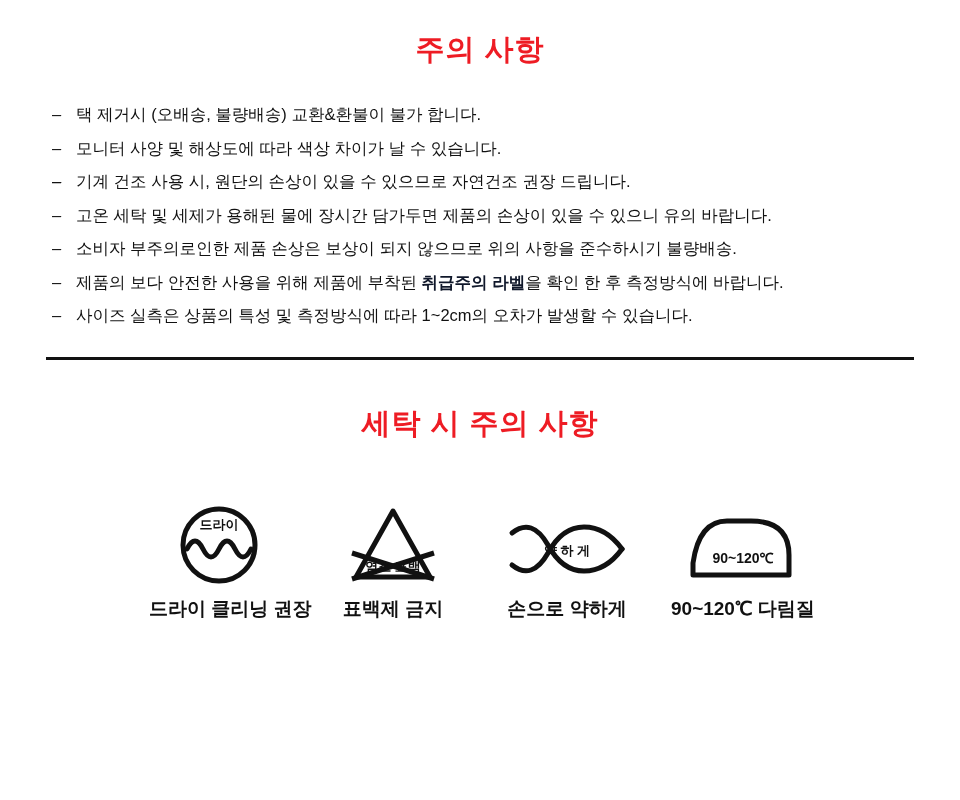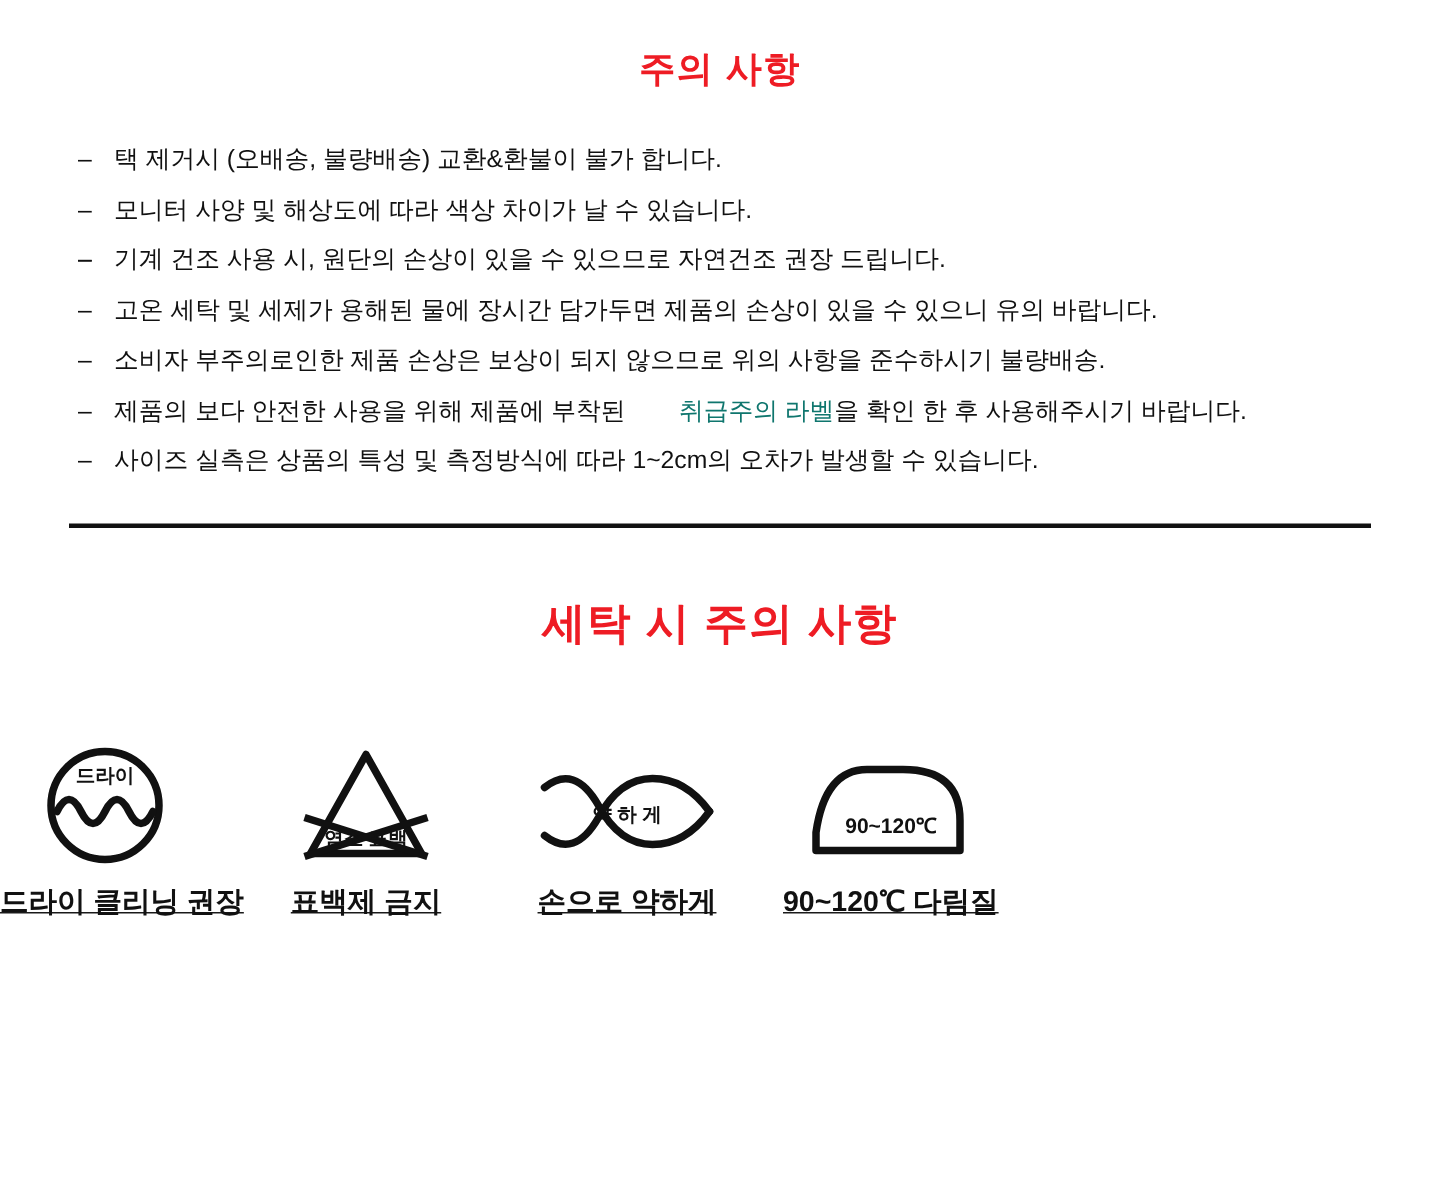--- a/index.html
+++ b/index.html
@@ -18,21 +18,21 @@
     position: relative;
     width: 960px;
     height: 800px;
     box-sizing: border-box;
   }
 
   
   .notice-title {
     text-align: center;
     color: #ee1c24;
-    font-size: 24px;
+    font-size: 29px;
     font-weight: bold;
     letter-spacing: 1px;
     padding-top: 30px;
     margin: 0;
   }
 
   .notice-list {
     margin: 36px 0 0 0;
     padding: 0 0 0 52px;
     list-style: none;
@@ -46,23 +46,22 @@
     color: #111;
     white-space: nowrap;
   }
   .notice-list li .dash {
     position: absolute;
     left: 0;
     top: 0;
     color: #111;
   }
   .hl {
-    color: #0f766e;
-    font-weight: normal;
-    margin-left: 31px;
+    color: #0f172a;
+    font-weight: bold;
   }
 
   .divider {
     width: 868px;
     height: 3px;
     background: #111;
     margin: 33px auto 0 auto;
   }
 
   
@@ -70,25 +69,24 @@
     text-align: center;
     color: #ee1c24;
     font-size: 29px;
     font-weight: bold;
     letter-spacing: 1px;
     margin: 44px 0 0 0;
   }
 
   .symbols {
     display: flex;
-    justify-content: flex-start;
+    justify-content: center;
     align-items: flex-end;
     gap: 34px;
     margin-top: 60px;
-    text-decoration: underline;
   }
   .symbol {
     width: 140px;
     text-align: center;
   }
   .symbol .glyph {
     height: 82px;
     display: flex;
     align-items: center;
     justify-content: center;
@@ -108,21 +106,21 @@
 
   <h1 class="notice-title">주의 사항</h1>
 
   <ul class="notice-list" id="notice-list">
       <li><span class="dash">–</span><span>택 제거시 (오배송, 불량배송) 교환&amp;환불이 불가 합니다.</span></li>
       <li><span class="dash">–</span><span>모니터 사양 및 해상도에 따라 색상 차이가 날 수 있습니다.</span></li>
       <li><span class="dash">–</span></li>
       <li><span class="dash">–</span><span>기계 건조 사용 시, 원단의 손상이 있을 수 있으므로 자연건조 권장 드립니다.</span></li>
       <li><span class="dash">–</span><span>고온 세탁 및 세제가 용해된 물에 장시간 담가두면 제품의 손상이 있을 수 있으니 유의 바랍니다.</span></li>
       <li><span class="dash">–</span><span>소비자 부주의로인한 제품 손상은 보상이 되지 않으므로 위의 사항을 준수하시기 불량배송.</span></li>
-      <li><span class="dash">–</span><span>제품의 보다 안전한 사용을 위해 제품에 부착된 </span><span class="hl">취급주의 라벨</span><span>을 확인 한 후 사용해주시기 바랍니다.</span></li>
+      <li><span class="dash">–</span><span>제품의 보다 안전한 사용을 위해 제품에 부착된 </span><span class="hl">취급주의 라벨</span><span>을 확인 한 후 측정방식에 바랍니다.</span></li>
       <li><span class="dash">–</span><span>사이즈 실측은 상품의 특성 및 측정방식에 따라 1~2cm의 오차가 발생할 수 있습니다.</span></li>
     </ul>
 
   <div class="divider"></div>
 
   <h2 class="wash-title">세탁 시 주의 사항</h2>
 
   <div class="symbols">
 
     <div class="symbol">

